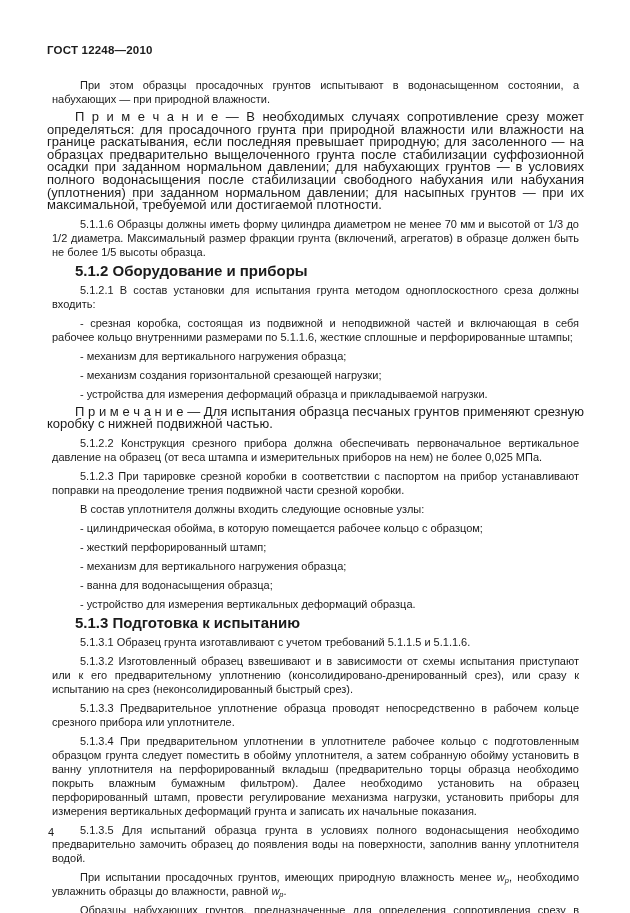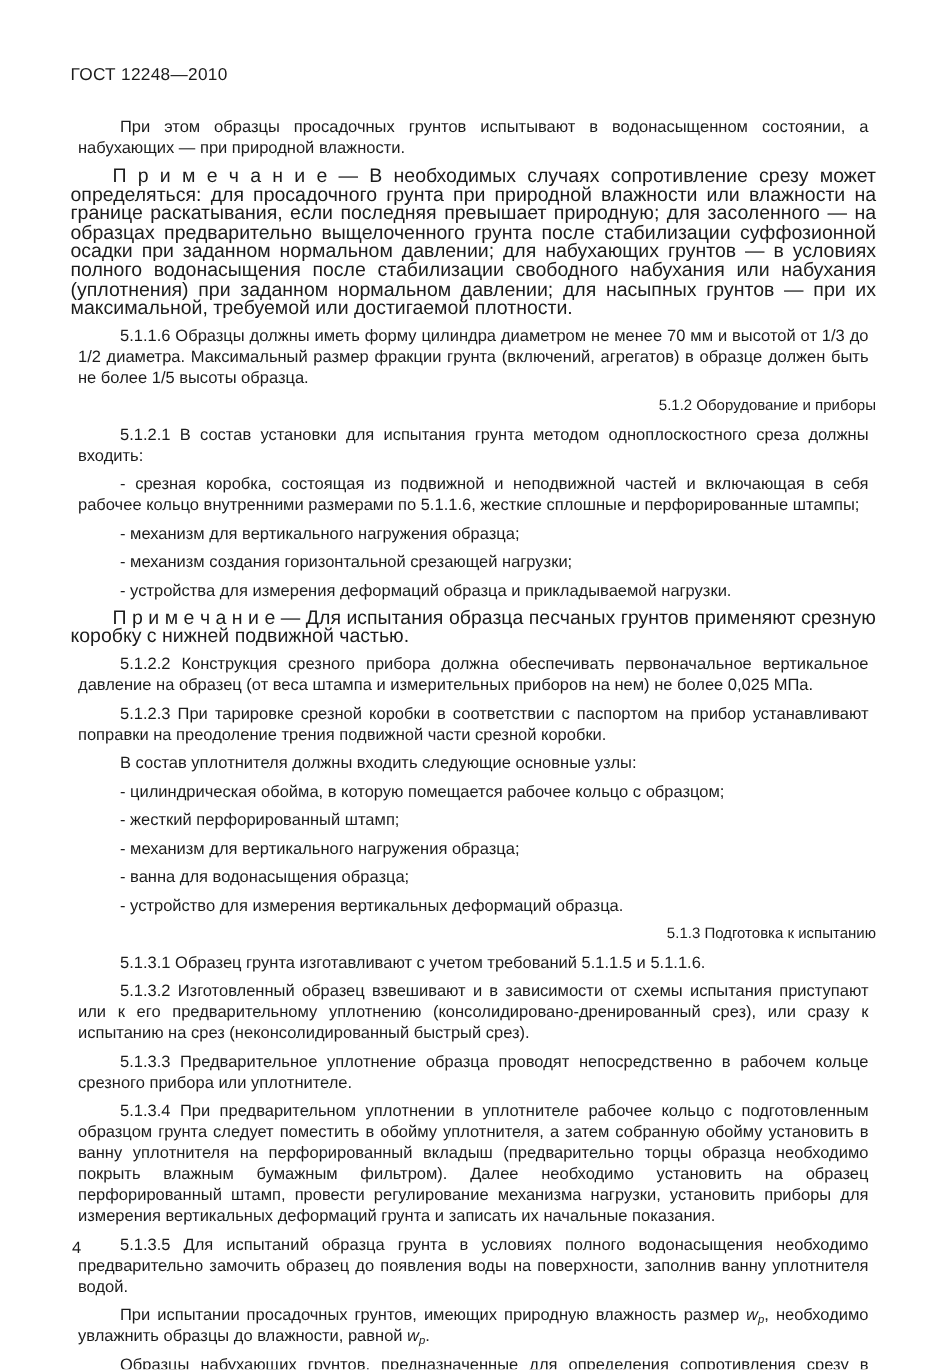--- a/index.html
+++ b/index.html
@@ -19,38 +19,38 @@
   .content {
     position: absolute;
     left: 47px;
     top: 44px;
     width: 537px;
     hyphens: auto;
     -webkit-hyphens: auto;
   }
   .doc-header {
     font-size: 11.5px;
-    font-weight: normal;
+    font-weight: bold;
     letter-spacing: 0.2px;
     margin: 0 0 22px 0;
   }
   p.body, p.list-item, p.rich {
     margin: 5px;
     font-size: 11px;
     line-height: 14px;
     text-align: justify;
     text-indent: 28px;
   }
   p.heading {
     margin: 0;
-    font-size: 10px;
+    font-size: 15px;
     line-height: 14px;
-    font-weight: normal;
+    font-weight: bold;
     text-indent: 28px;
-    text-align: right;
+    text-align: left;
   }
   p.note {
     margin: 4px 0 4px 0;
     font-size: 13px;
     line-height: 12.6px;
     text-align: justify;
     text-indent: 28px;
   }
   .page-number {
     position: absolute;
@@ -89,18 +89,18 @@
     <p class="list-item">- жесткий перфорированный штамп;</p>
     <p class="list-item">- механизм для вертикального нагружения образца;</p>
     <p class="list-item">- ванна для водонасыщения образца;</p>
     <p class="list-item">- устройство для измерения вертикальных деформаций образца.</p>
     <p class="heading">5.1.3 Подготовка к испытанию</p>
     <p class="body">5.1.3.1 Образец грунта изготавливают с учетом требований 5.1.1.5 и 5.1.1.6.</p>
     <p class="body">5.1.3.2 Изготовленный образец взвешивают и в зависимости от схемы испытания приступают или к его предварительному уплотнению (консолидировано-дренированный срез), или сразу к испытанию на срез (неконсолидированный быстрый срез).</p>
     <p class="body">5.1.3.3 Предварительное уплотнение образца проводят непосредственно в рабочем кольце срезного прибора или уплотнителе.</p>
     <p class="body">5.1.3.4 При предварительном уплотнении в уплотнителе рабочее кольцо с подготовленным образцом грунта следует поместить в обойму уплотнителя, а затем собранную обойму установить в ванну уплотнителя на перфорированный вкладыш (предварительно торцы образца необходимо покрыть влажным бумажным фильтром). Далее необходимо установить на образец перфорированный штамп, провести регулирование механизма нагрузки, установить приборы для измерения вертикальных деформаций грунта и записать их начальные показания.</p>
     <p class="body">5.1.3.5 Для испытаний образца грунта в условиях полного водонасыщения необходимо предварительно замочить образец до появления воды на поверхности, заполнив ванну уплотнителя водой.</p>
-    <p class="rich"><span>При испытании просадочных грунтов, имеющих природную влажность размер </span><span class="it">w</span><sub class="it">p</sub><span>, необходимо увлажнить образцы до влажности, равной </span><span class="it">w</span><sub class="it">p</sub><span>.</span></p>
+    <p class="rich"><span>При испытании просадочных грунтов, имеющих природную влажность менее </span><span class="it">w</span><sub class="it">p</sub><span>, необходимо увлажнить образцы до влажности, равной </span><span class="it">w</span><sub class="it">p</sub><span>.</span></p>
     <p class="rich"><span>Образцы набухающих грунтов, предназначенные для определения сопротивления срезу в условиях полного водонасыщения после стабилизации деформаций набухания при заданном нормальном давлении </span><span class="it">p</span><span>, нагружают до начала замачивания давлением </span><span class="it">p</span><span>.</span></p>
   </div>
 
   <div class="page-number">4</div>
 </div>
 
 </body></html>

